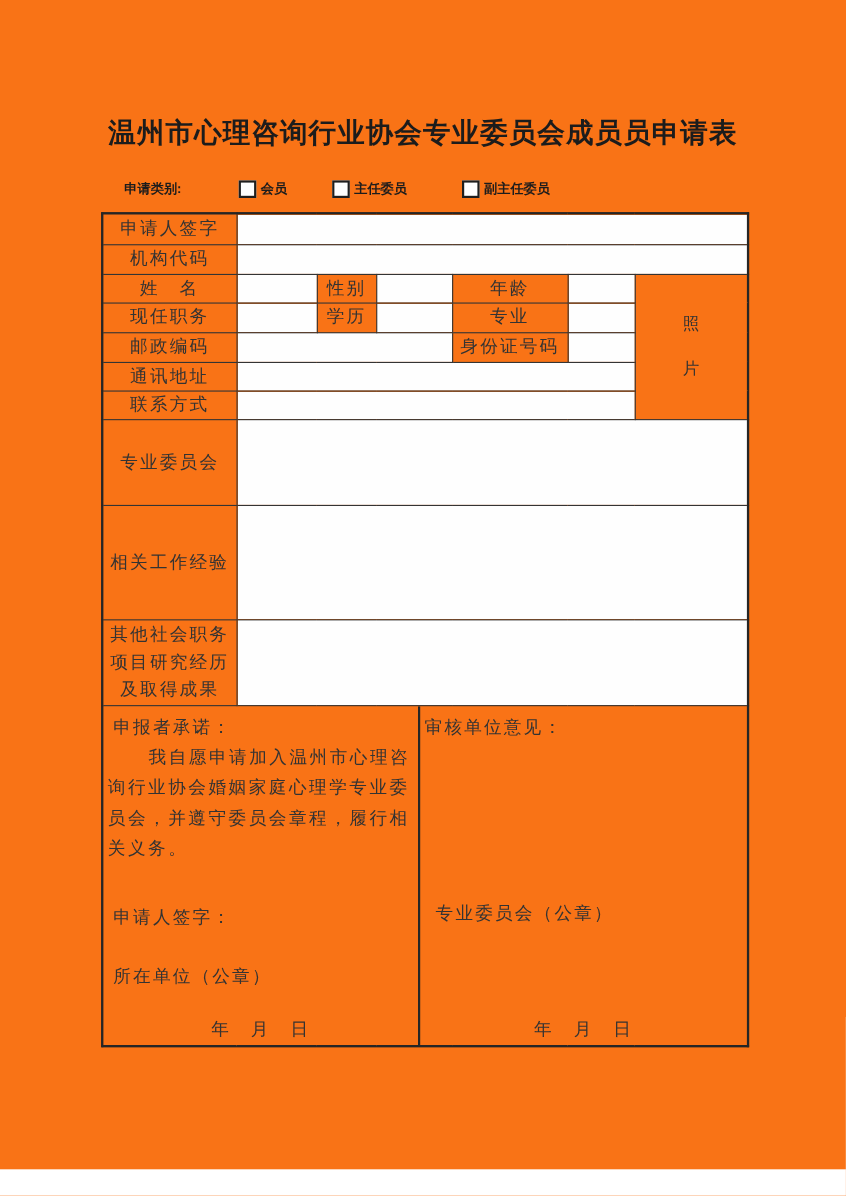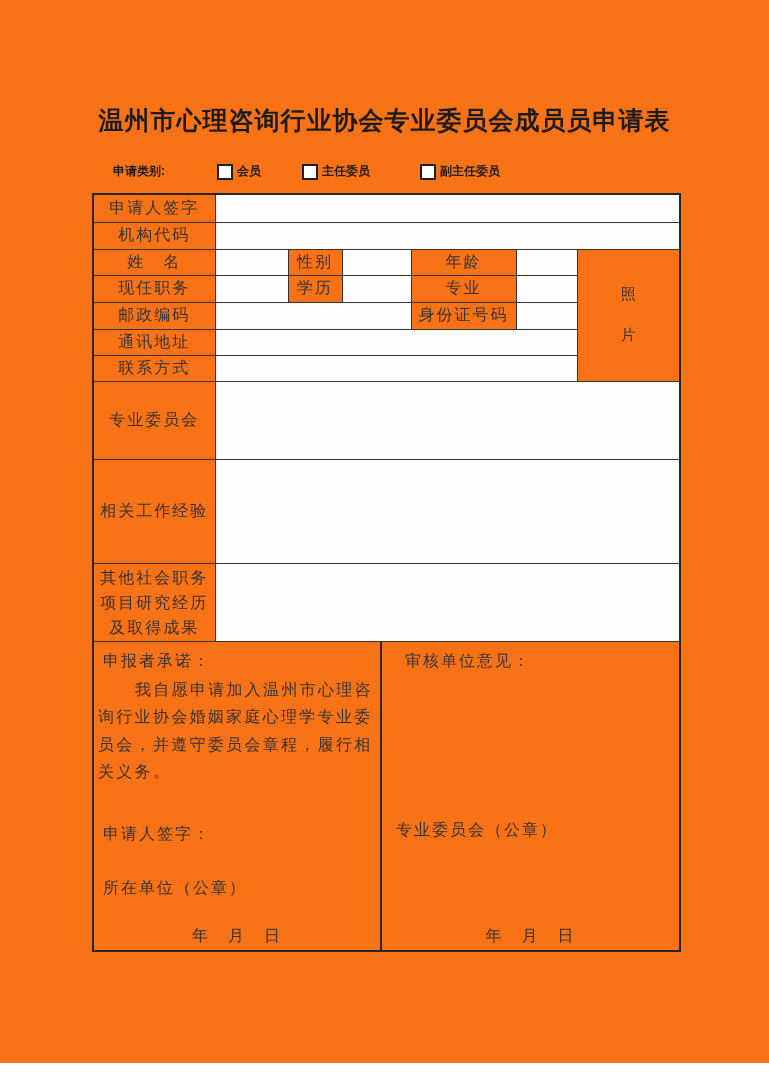--- a/index.html
+++ b/index.html
@@ -63,21 +63,21 @@
   .pane.right { flex: 1; }
   .pane .abs { position: absolute; margin: 0; }
   .pledge-heading { top: 9px; left: 9px; }
   .pledge-body {
     top: 34px; left: 4px; width: 281px;
     text-indent: 37px; line-height: 27.5px;
     letter-spacing: 2.3px;
   }
   .sign-label { top: 182px; left: 9px; }
   .unit-label { top: 236px; left: 9px; }
-  .review-heading { top: 9px; left: 23px; }
+  .review-heading { top: 9px; left: 4px; }
   .committee-label { top: 178px; left: 14px; }
   .date-line { top: 284px; left: 0; width: 100%; text-align: center; letter-spacing: 2px; }
 </style>
 </head>
 <body>
 
 <div class="page">
 
   <h1 class="title">温州市心理咨询行业协会专业委员会成员员申请表</h1>
 

